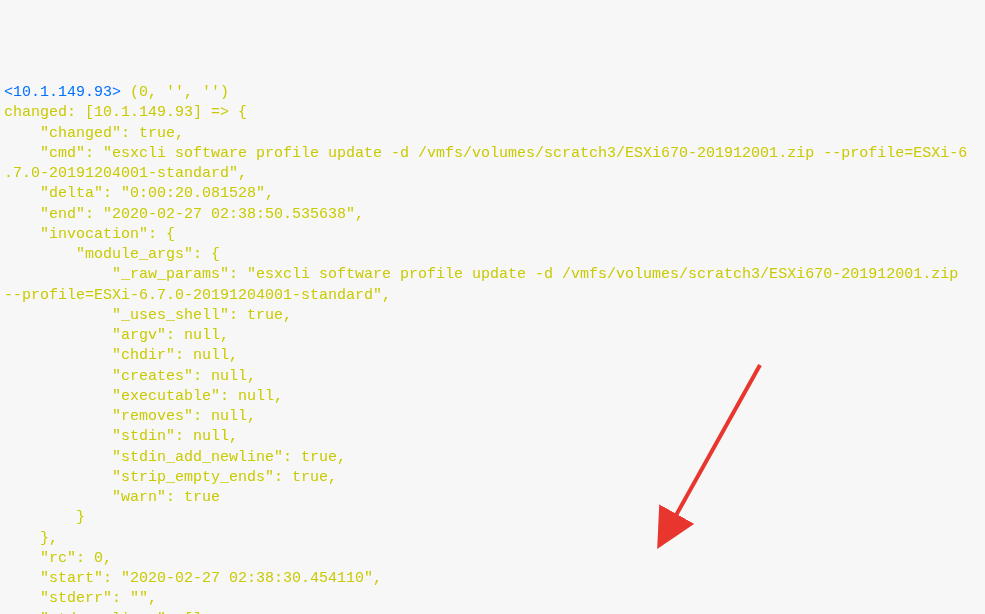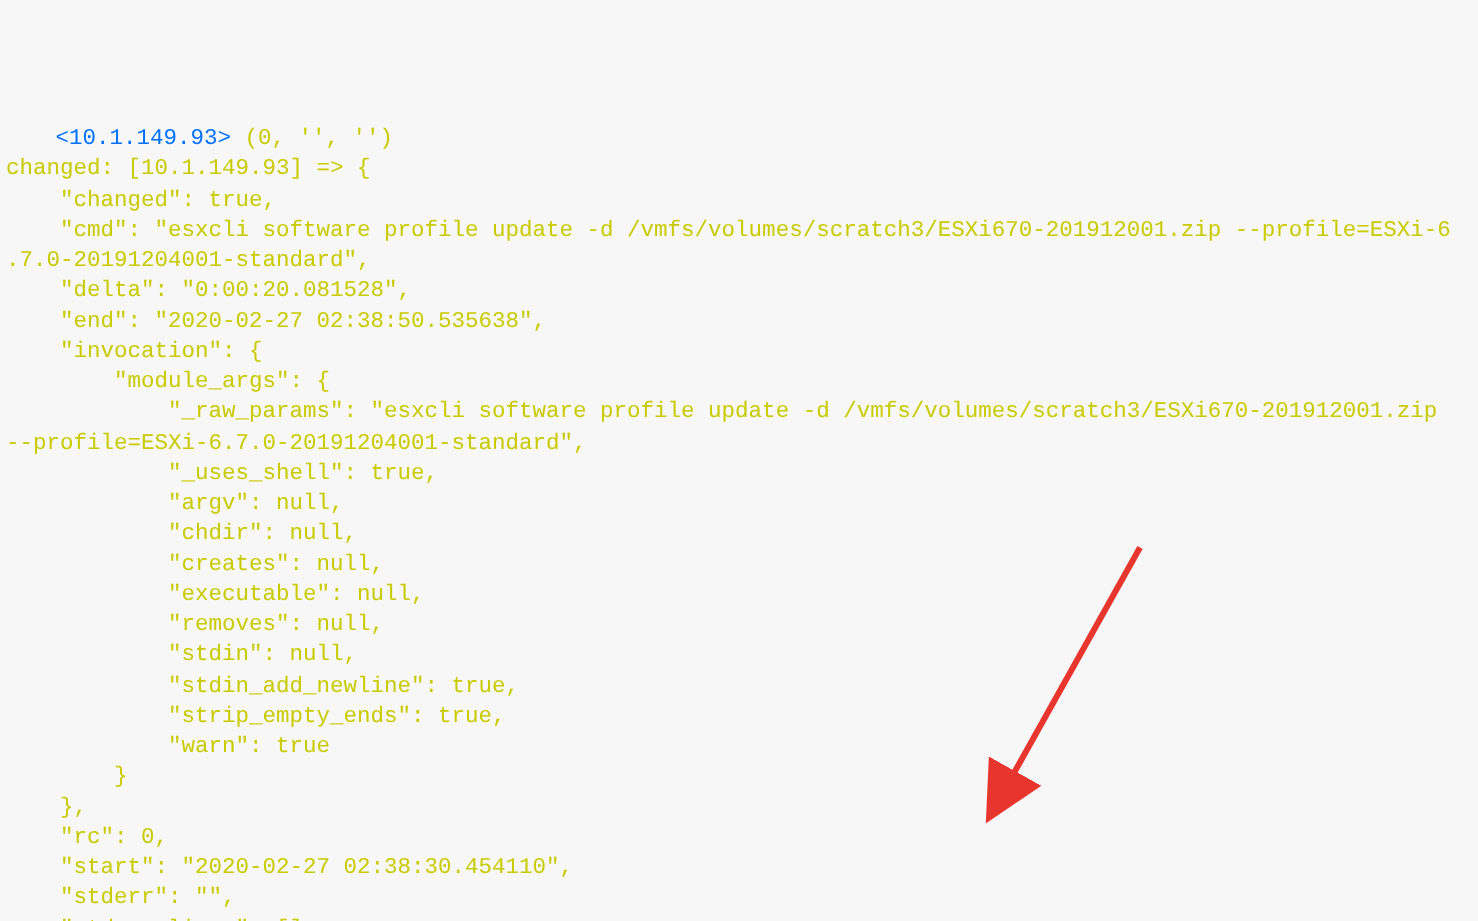--- a/index.html
+++ b/index.html
@@ -14,21 +14,20 @@
       background: #f7f7f7;
       width: 985px;
       height: 614px;
       overflow: hidden;
       position: relative;
       white-space: pre;
       padding: 2px 4px;
     }
     .blue {
       color: #0070ff;
-      margin-left: 33px;
     }
     .yellow {
       color: #c9ca00;
     }
     .arrow {
       position: absolute;
       pointer-events: none;
     }
   </style>
 </head>

